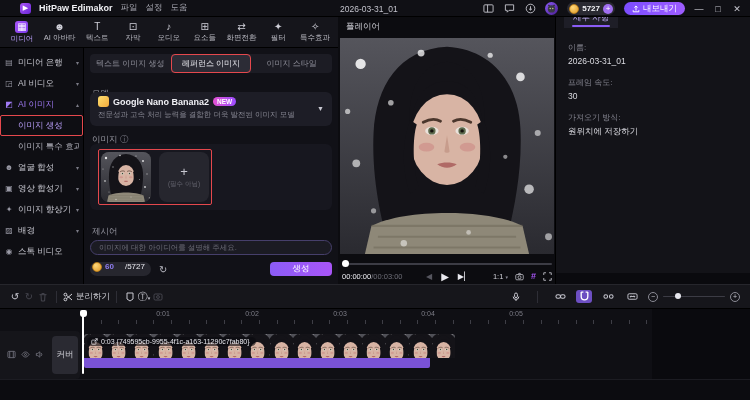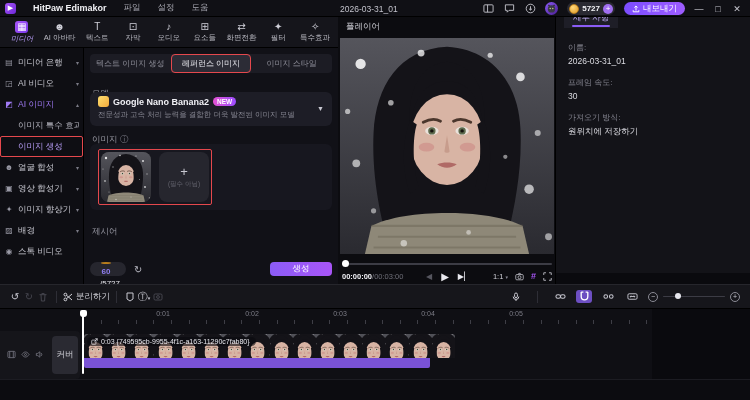--- a/index.html
+++ b/index.html
@@ -3,21 +3,21 @@
 <meta charset="utf-8">
 <style>
   * { margin:0; padding:0; box-sizing:border-box; }
   html,body { width:750px; height:400px; background:#000; overflow:hidden;
     font-family:"Liberation Sans","DejaVu Sans",sans-serif; }
   .app { position:relative; width:750px; height:400px; background:#0a0a0e; color:#d5d5dc; }
 
   
   .titlebar { position:absolute; left:0; top:0; width:750px; height:17px; background:#101015;
     display:flex; align-items:center; font-size:8.5px; border-bottom:1px solid #000; z-index:9;}
-  .tb-left { display:flex; align-items:center; gap:17px; padding-left:5px; }
+  .tb-left { display:flex; align-items:center; gap:8px; padding-left:20px; }
   .logo { width:11px; height:11px; border-radius:3px; background:linear-gradient(135deg,#a855f7,#6d28d9);
     display:inline-flex; align-items:center; justify-content:center; color:#fff; font-size:7px; }
   .app-name { font-weight:bold; color:#f0f0f4; font-size:9px; }
   .menu { color:#a8a8b2; cursor:default; }
   .tb-center { position:absolute; left:340px; top:0; height:17px; display:flex; align-items:center; color:#c2c2cb; }
   .tb-right { position:absolute; right:0; top:0; height:17px; display:flex; align-items:center; gap:9px; padding-right:8px; }
   .tb-ico { width:12px; height:12px; display:inline-flex; align-items:center; justify-content:center; color:#c5c5cd; }
   .tb-ico svg { width:11px; height:11px; }
   .avatar { width:13px; height:13px; border-radius:50%; background:linear-gradient(135deg,#8b5cf6,#4c1d95);
     display:inline-flex; align-items:center; justify-content:center; overflow:hidden; }
@@ -33,21 +33,21 @@
   .win-ctl { color:#c5c5cd; font-size:9px; width:10px; text-align:center; }
 
   
   .ribbon { position:absolute; left:0; top:17px; width:338px; height:31px; background:#15151b;
     display:flex; align-items:center; justify-content:space-around; padding:0 4px; border-bottom:1px solid #000; }
   .rib-item { display:flex; flex-direction:column; align-items:center; gap:1px; min-width:28px; }
   .rib-glyph { font-size:10px; line-height:11px; color:#cfcfd8; }
   .rib-label { font-size:7.5px; color:#b9b9c2; white-space:nowrap; }
   .rib-item.active .rib-glyph { background:linear-gradient(135deg,#a855f7,#7c3aed); color:#fff;
     width:13px; height:12px; border-radius:3px; text-align:center; }
-  .rib-item.active .rib-label { color:#b79df7;font-style:italic; }
+  .rib-item.active .rib-label { color:#b79df7; }
 
   
   .sidebar { position:absolute; left:0; top:48px; width:84px; height:236px; background:#0e0e13;
     border-right:1px solid #000; padding-top:4px; }
   .sb-row { height:21px; display:flex; align-items:center; gap:4px; padding:0 4px; font-size:8.5px; color:#c6c6cf; }
   .sb-glyph { font-size:8px; width:10px; text-align:center; color:#9a9aa6; }
   .sb-label { flex:1; white-space:nowrap; overflow:hidden; }
   .sb-chev { font-size:6px; color:#7a7a85; }
   .sb-row.active { color:#a07af5; }
   .sb-row.active .sb-glyph { color:#a07af5; }
@@ -78,37 +78,37 @@
   .thumb svg { width:100%; height:100%; display:block; }
   .add-box { width:50px; height:50px; border-radius:8px; background:#26262e; display:flex; flex-direction:column;
     align-items:center; justify-content:center; gap:2px; }
   .plus { color:#c9c9d2; font-size:13px; line-height:12px; }
   .add-note { color:#63636d; font-size:6.5px; }
   .prompt-input { position:absolute; left:6px; top:192px; width:242px; height:15px; background:#1b1b23;
     border:1px solid #463f6b; border-radius:9px; color:#d5d5dc; font-size:7.5px; padding:0 8px;
     font-family:"Liberation Sans",sans-serif; }
   .prompt-input::placeholder { color:#6b6b76; }
   .panel-foot { position:absolute; left:6px; top:213px; width:242px; height:16px; display:flex; align-items:center; }
-  .cost-pill { display:flex; align-items:center; gap:3px; background:#26262e; border-radius:8px; height:14px; padding:0 6px 0 2px;flex-direction:column; }
+  .cost-pill { display:flex; align-items:flex-start; gap:3px; background:#26262e; border-radius:8px; height:14px; padding:0 6px 0 2px; }
   .cost-val { font-size:8px; color:#8f7df0; font-weight:bold; }
   .cost-total { font-size:8px; color:#e8e8ee;margin-left:8px; }
   .refresh { margin-left:8px; color:#b9b9c2; font-size:10px; }
   .gen-btn { margin-left:auto; width:62px; height:14px; border-radius:4px; background:linear-gradient(90deg,#8b5cf6,#a855f7);
     color:#fff; font-size:8.5px; display:flex; align-items:center; justify-content:center; }
 
   
   .preview { position:absolute; left:338px; top:17px; width:218px; height:267px; background:#0c0c10; border-right:1px solid #000; }
   .pv-header { height:19px; display:flex; align-items:center; padding-left:8px; font-size:8.5px; color:#cfcfd6; }
   .pv-video { position:absolute; left:2px; top:21px; width:214px; height:216px; background:#1a1a1e; overflow:hidden; }
   .pv-video svg { width:100%; height:100%; display:block; }
   .pv-progress { position:absolute; left:4px; top:243px; width:210px; height:6px; }
   .pv-track { position:absolute; left:0; top:3px; width:100%; height:1.5px; background:#3c3c45; border-radius:1px; }
   .pv-knob { position:absolute; left:0; top:0; width:7px; height:7px; border-radius:50%; background:#fff; }
   .pv-controls { position:absolute; left:4px; top:252px; width:210px; height:14px; display:flex; align-items:center; font-size:7.5px; }
-  .pv-time-cur { color:#f0f0f5; font-weight:bold; }
+  .pv-time-cur { color:#f0f0f5; font-weight:normal; }
   .pv-time-tot { color:#6e6e78; }
   .pv-mid { position:absolute; left:84px; display:flex; gap:9px; align-items:center; }
   .pv-btn { color:#e8e8ee; font-size:8px; }
   .pv-btn.dim { color:#55555e; }
   .pv-right { margin-left:auto; display:flex; align-items:center; gap:7px; }
   .ratio { color:#cfcfd6; font-size:7.5px; }
   .ratio-caret { color:#8a8a94; font-size:5px; }
   .grid-ico { color:#a855f7; font-weight:bold; font-size:9px; }
   .ctl-svg { width:9px; height:9px; color:#c9c9d2; }
 
@@ -315,25 +315,25 @@
     <div class="sb-row">
       <span class="sb-glyph">◲</span>
       <span class="sb-label">AI 비디오</span>
       <span class="sb-chev">▾</span>
       </div>
     <div class="sb-row active">
       <span class="sb-glyph">◩</span>
       <span class="sb-label">AI 이미지</span>
       <span class="sb-chev">▴</span>
       </div>
+    <div class="sb-row sub hl redbox">
+      <span class="sb-label">이미지 생성</span>
+      </div>
     <div class="sb-row sub">
       <span class="sb-label">이미지 특수 효과</span>
-      </div>
-    <div class="sb-row sub hl redbox">
-      <span class="sb-label">이미지 생성</span>
       </div>
     <div class="sb-row">
       <span class="sb-glyph">☻</span>
       <span class="sb-label">얼굴 합성</span>
       <span class="sb-chev">▾</span>
       </div>
     <div class="sb-row">
       <span class="sb-glyph">▣</span>
       <span class="sb-label">영상 합성기</span>
       <span class="sb-chev">▾</span>
@@ -381,20 +381,21 @@
               <use href="#portraitG"></use>
             </svg>
         </div>
         <div class="add-box">
           <span class="plus">+</span>
           <span class="add-note">(필수 아님)</span>
         </div>
       </div>
     </div>
     <div class="sec-label" style="top:178px">제시어</div>
+    <input class="prompt-input" placeholder="이미지에 대한 아이디어를 설명해 주세요." style="">
     <div class="panel-foot">
       <span class="cost-pill">
         <span class="coin"></span>
         <span class="cost-val">60</span>
         <span class="cost-total">/5727</span>
       </span>
       <span class="refresh">↻</span>
       <span class="gen-btn">생성</span>
     </div>
   </div>

